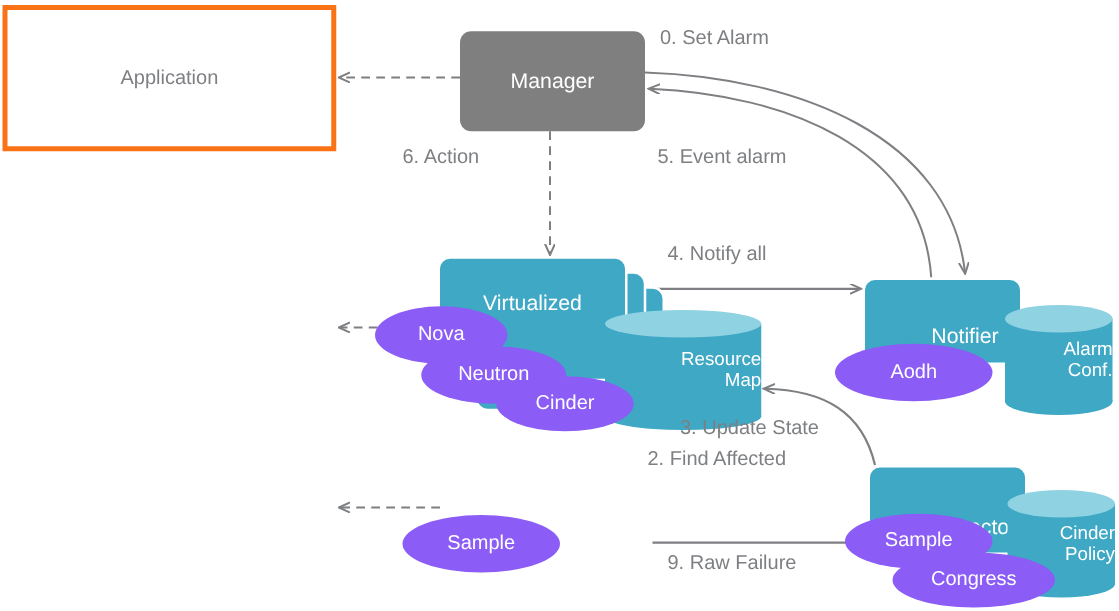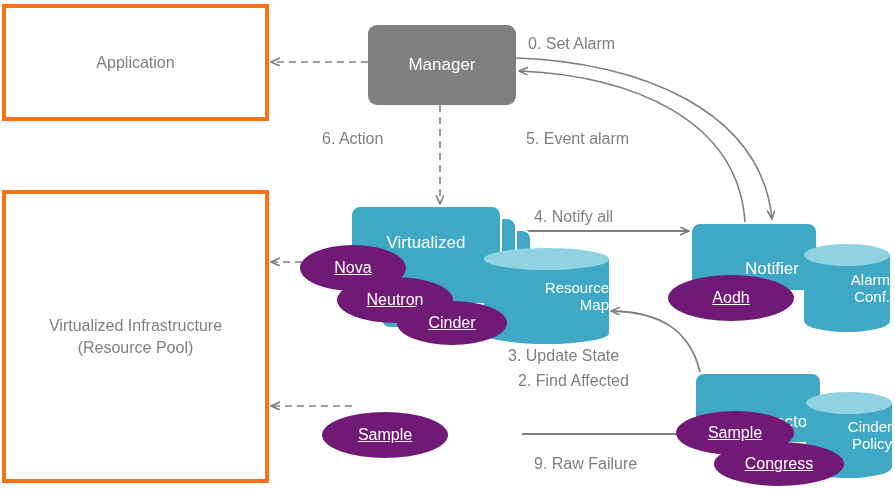--- a/index.html
+++ b/index.html
@@ -19,25 +19,25 @@
   .card-front{display:flex;align-items:center;justify-content:center;color:#ffffff;font-size:17px;}
 
   .cyl{position:absolute;}
   .cyl .body{position:absolute;left:0;right:0;top:11px;bottom:11px;background:#3fa8c5;}
   .cyl .top{position:absolute;left:0;right:0;top:0;height:22px;border-radius:50%;
     background:#8fd2e2;box-sizing:border-box;}
   .cyl .bot{position:absolute;left:0;right:0;bottom:0;height:22px;border-radius:50%;background:#3fa8c5;}
   .cyl .lbl{position:absolute;left:0;right:0;top:0;bottom:0;display:flex;flex-direction:column;
     align-items:flex-end;justify-content:center;color:#ffffff;font-size:15px;line-height:1.15;text-align:center;}
 
-  .ellipse{position:absolute;background:#701a75;border-radius:50%;
+  .ellipse{position:absolute;background:#8b5cf6;border-radius:50%;
     display:flex;align-items:center;justify-content:center;color:#ffffff;font-size:16px;
-    text-align:center;text-decoration:underline;}
+    text-align:center;}
 
-  .edge-label{position:absolute;color:#7d7f82;font-size:16px;white-space:nowrap;margin-top:13px;}
+  .edge-label{position:absolute;color:#7d7f82;font-size:16px;white-space:nowrap;}
 
   svg.lines{position:absolute;left:0;top:0;width:895px;height:489px;overflow:visible;}
 </style>
 </head>
 <body>
 
 <div id="stage">
 
   <svg class="lines" viewBox="0 0 895 489">
     <defs>
@@ -62,24 +62,20 @@
 
     <path d="M700,372 C690,330 660,312 612,311" fill="none" stroke="#7d7f82" stroke-width="1.8" marker-end="url(#ah)"></path>
 
     <line x1="522" y1="434" x2="694" y2="434" stroke="#7d7f82" stroke-width="1.8"></line>
   </svg>
 
   <div class="box-outline" style="left:2px;top:4px;width:267px;height:117px;">
     <span>Application</span>
   </div>
 
-  <div class="box-outline" style="left:2px;top:190px;width:267px;height:293px;flex-direction:column;">
-    <span>Virtualized  Infrastructure</span>
-    <span>(Resource Pool)</span>
-  </div>
 
   <div class="gray-node" style="left:368px;top:25px;width:148px;height:80px;">
     <span>Manager</span>
   </div>
 
   <div class="stack" style="left:350px;top:205px;width:200px;height:130px;">
     <div class="card" style="left:30px;top:24px;width:152px;height:100px;"></div>
     <div class="card" style="left:15px;top:12px;width:152px;height:100px;"></div>
     <div class="card card-front" style="left:0px;top:0px;width:152px;height:100px;">
       <span style="position:relative;top:-12px;">Virtualized</span>
@@ -146,17 +142,17 @@
     <span>Sample</span>
   </div>
   <div class="ellipse" style="left:714px;top:442px;width:130px;height:44px;">
     <span>Congress</span>
   </div>
 
   <div class="edge-label" style="left:528px;top:22px;">0. Set Alarm</div>
   <div class="edge-label" style="left:526px;top:117px;">5. Event alarm</div>
   <div class="edge-label" style="left:322px;top:117px;">6. Action</div>
   <div class="edge-label" style="left:534px;top:195px;">4. Notify all</div>
-  <div class="edge-label" style="left:508px;top:334px;">3. Update State</div>
+  <div class="edge-label" style="left:544px;top:334px;">3. Update State</div>
   <div class="edge-label" style="left:518px;top:359px;">2. Find Affected</div>
   <div class="edge-label" style="left:534px;top:442px;">9. Raw Failure</div>
 
 </div>
 
 </body></html>

